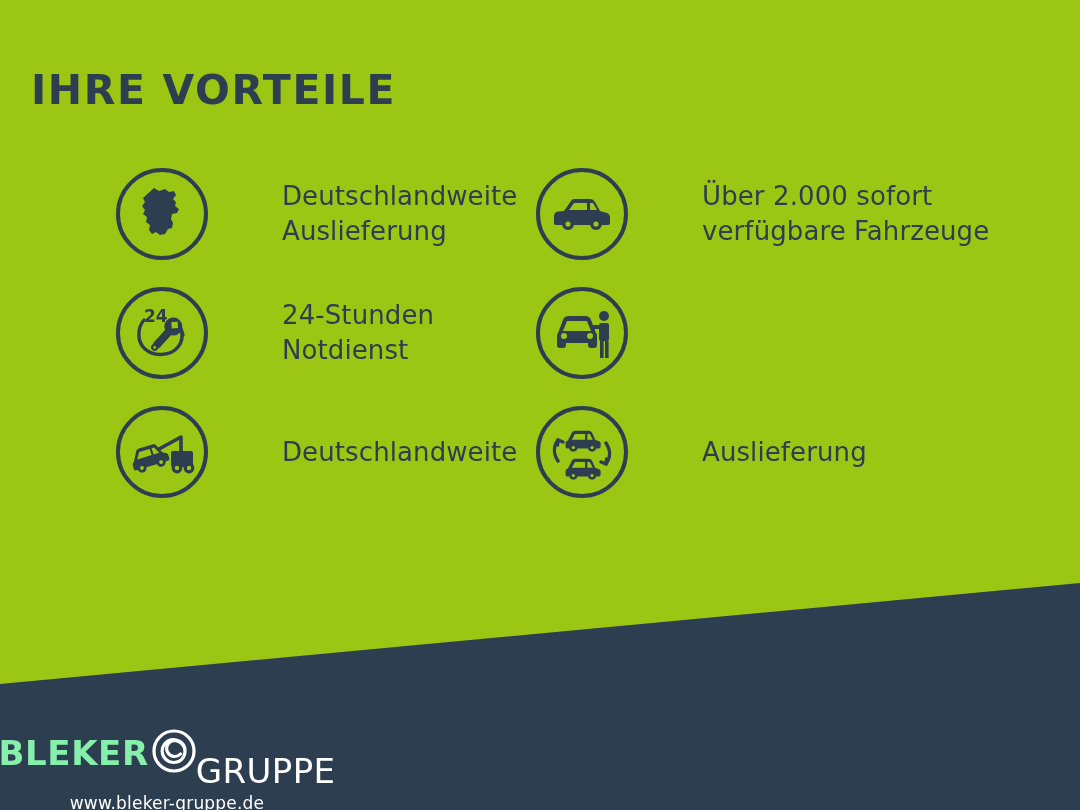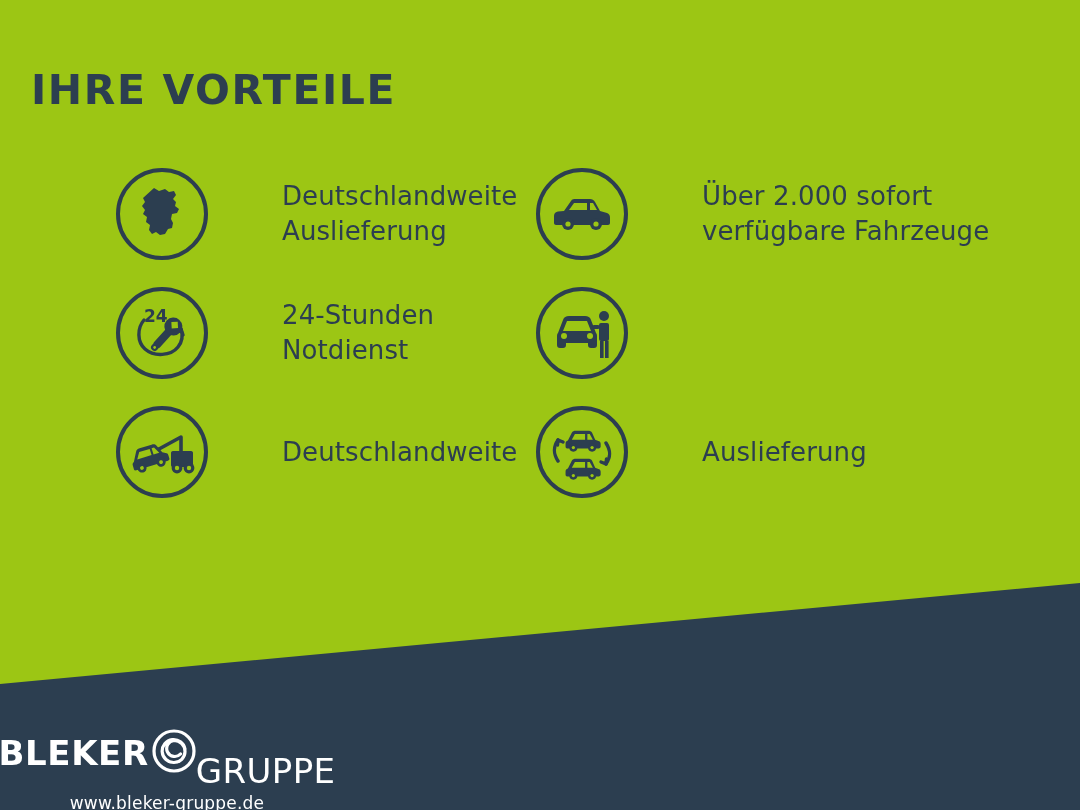--- a/index.html
+++ b/index.html
@@ -102,21 +102,21 @@
     align-items: center;
     width: 290px;
   }
   .logo-wordmark {
     display: flex;
     align-items: center;
     justify-content: center;
     height: 42px;
   }
   .logo-bleker {
-    color: #ffffff;
+    color: #86efac;
     font-size: 34px;
     font-weight: bold;
     letter-spacing: 0.6px;
     line-height: 1;
     font-family: "DejaVu Sans", "Liberation Sans", sans-serif;
   }
   .logo-mark {
     margin: 0 1px 0 2px;
     display: block;
   }

